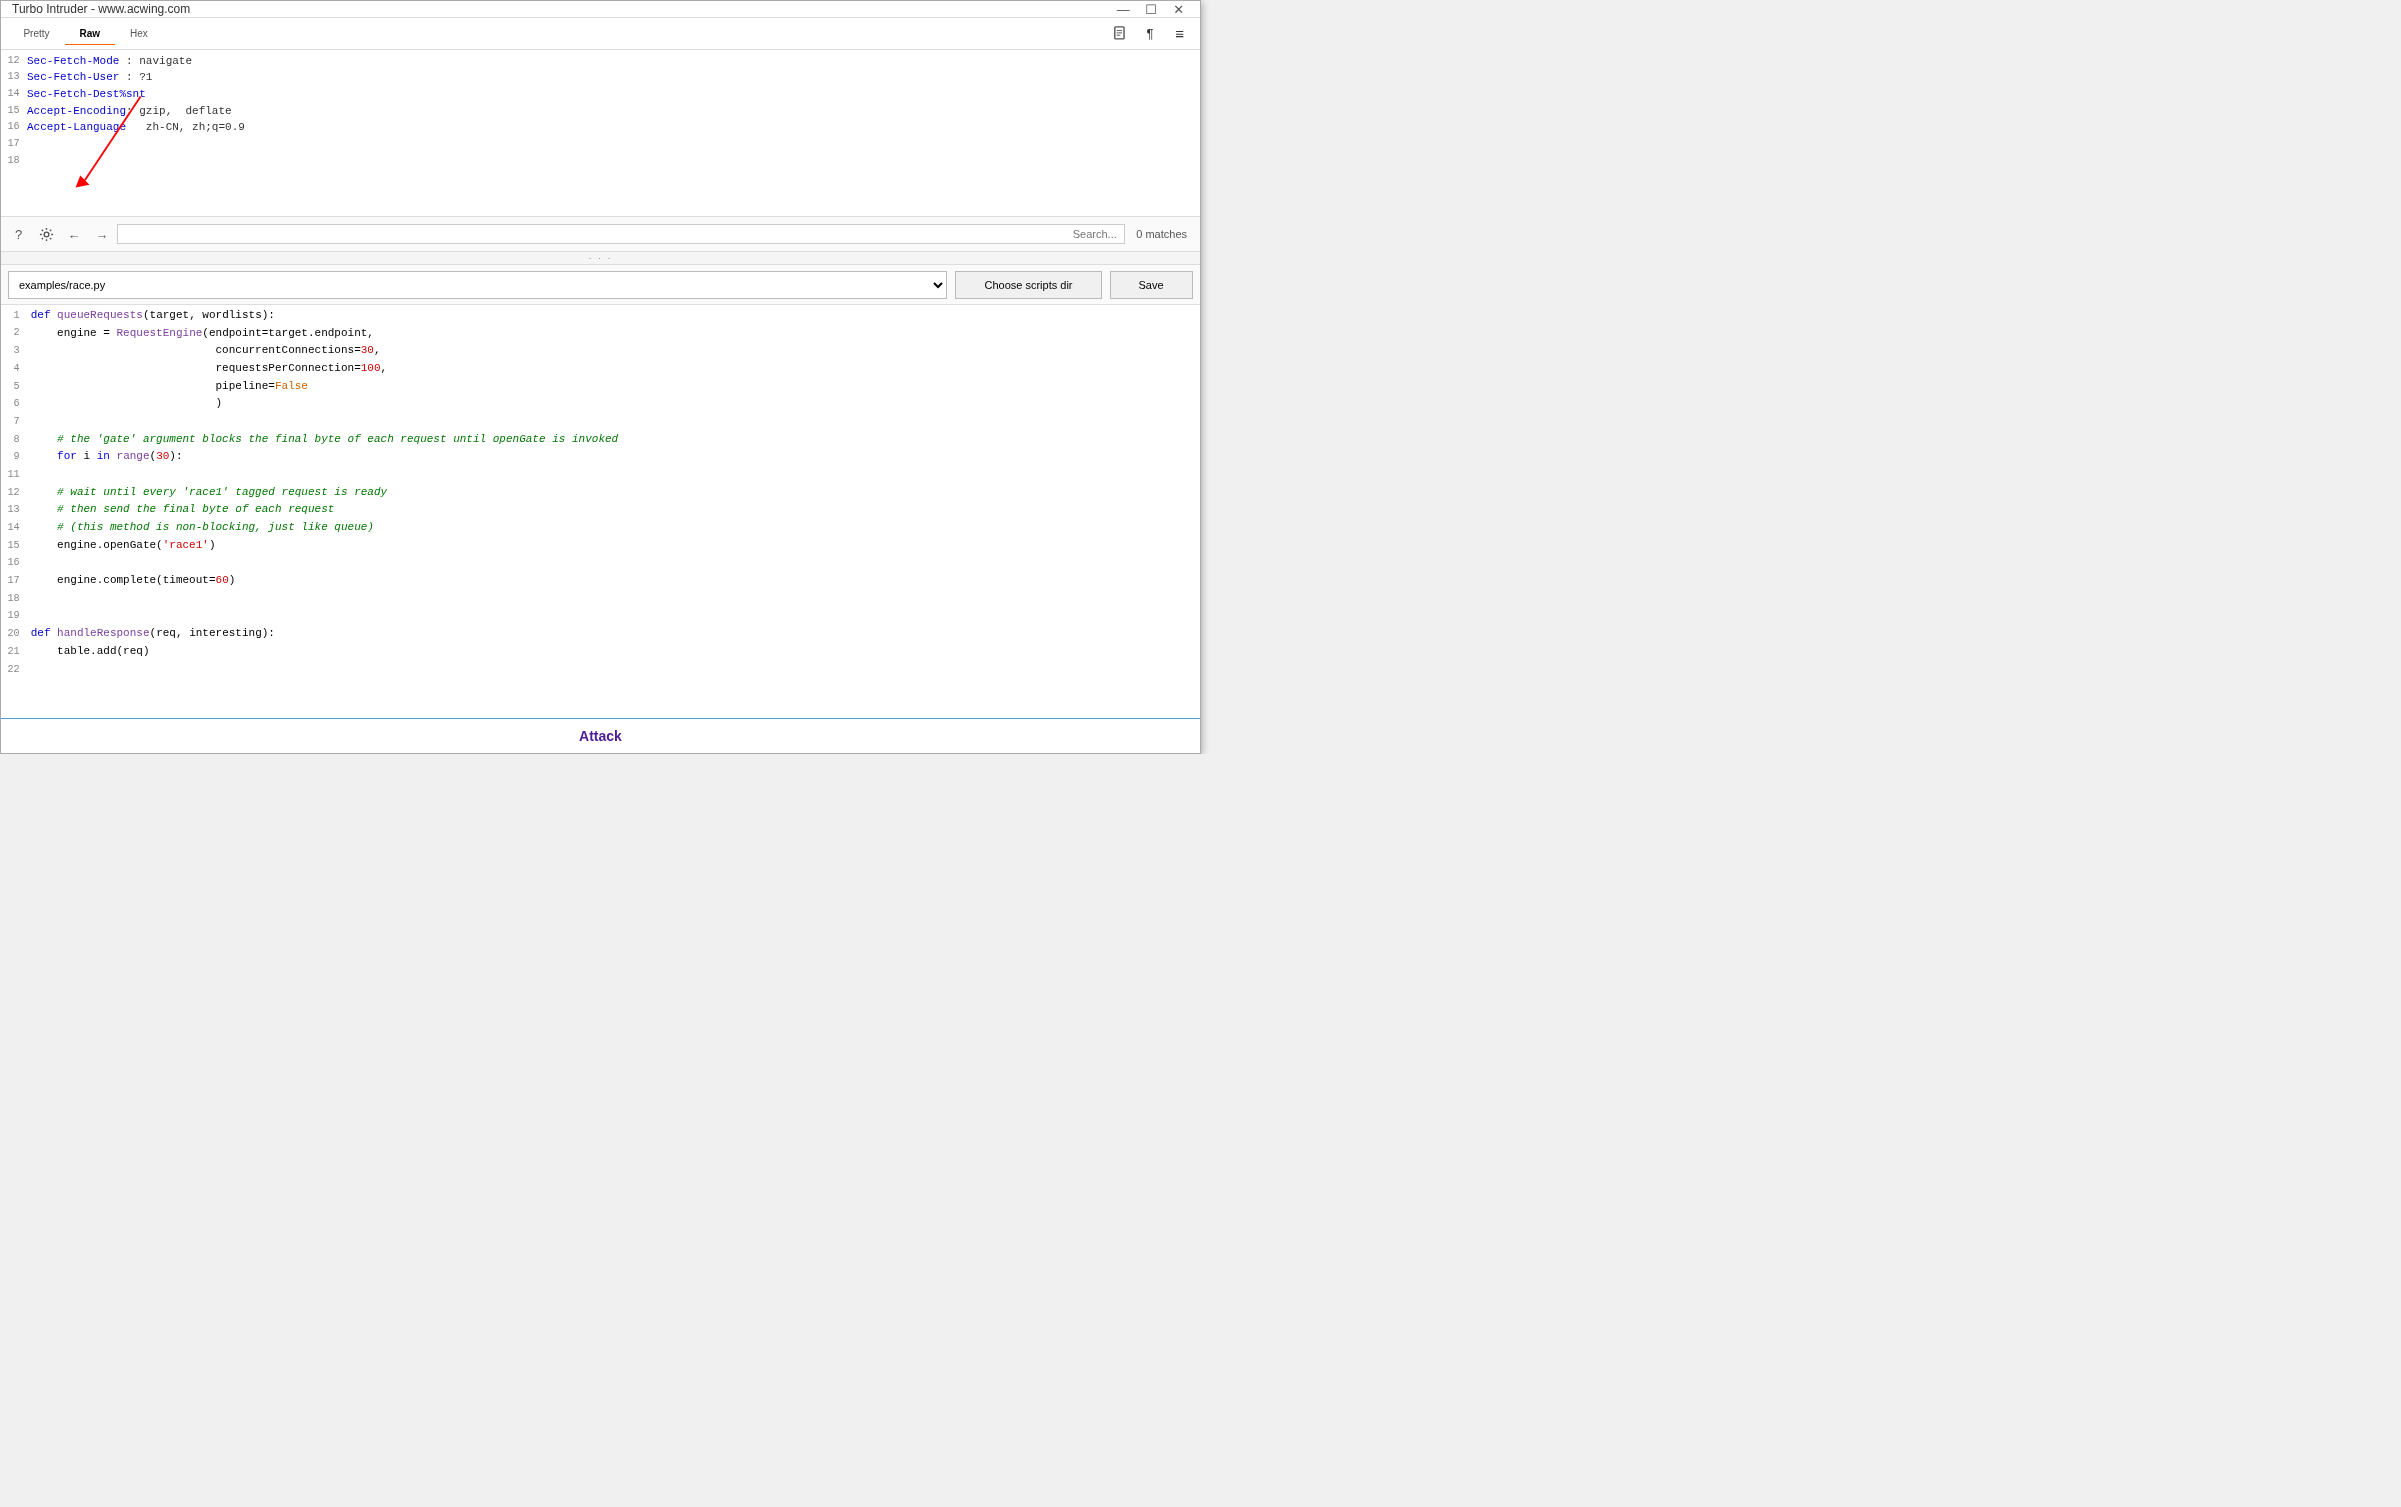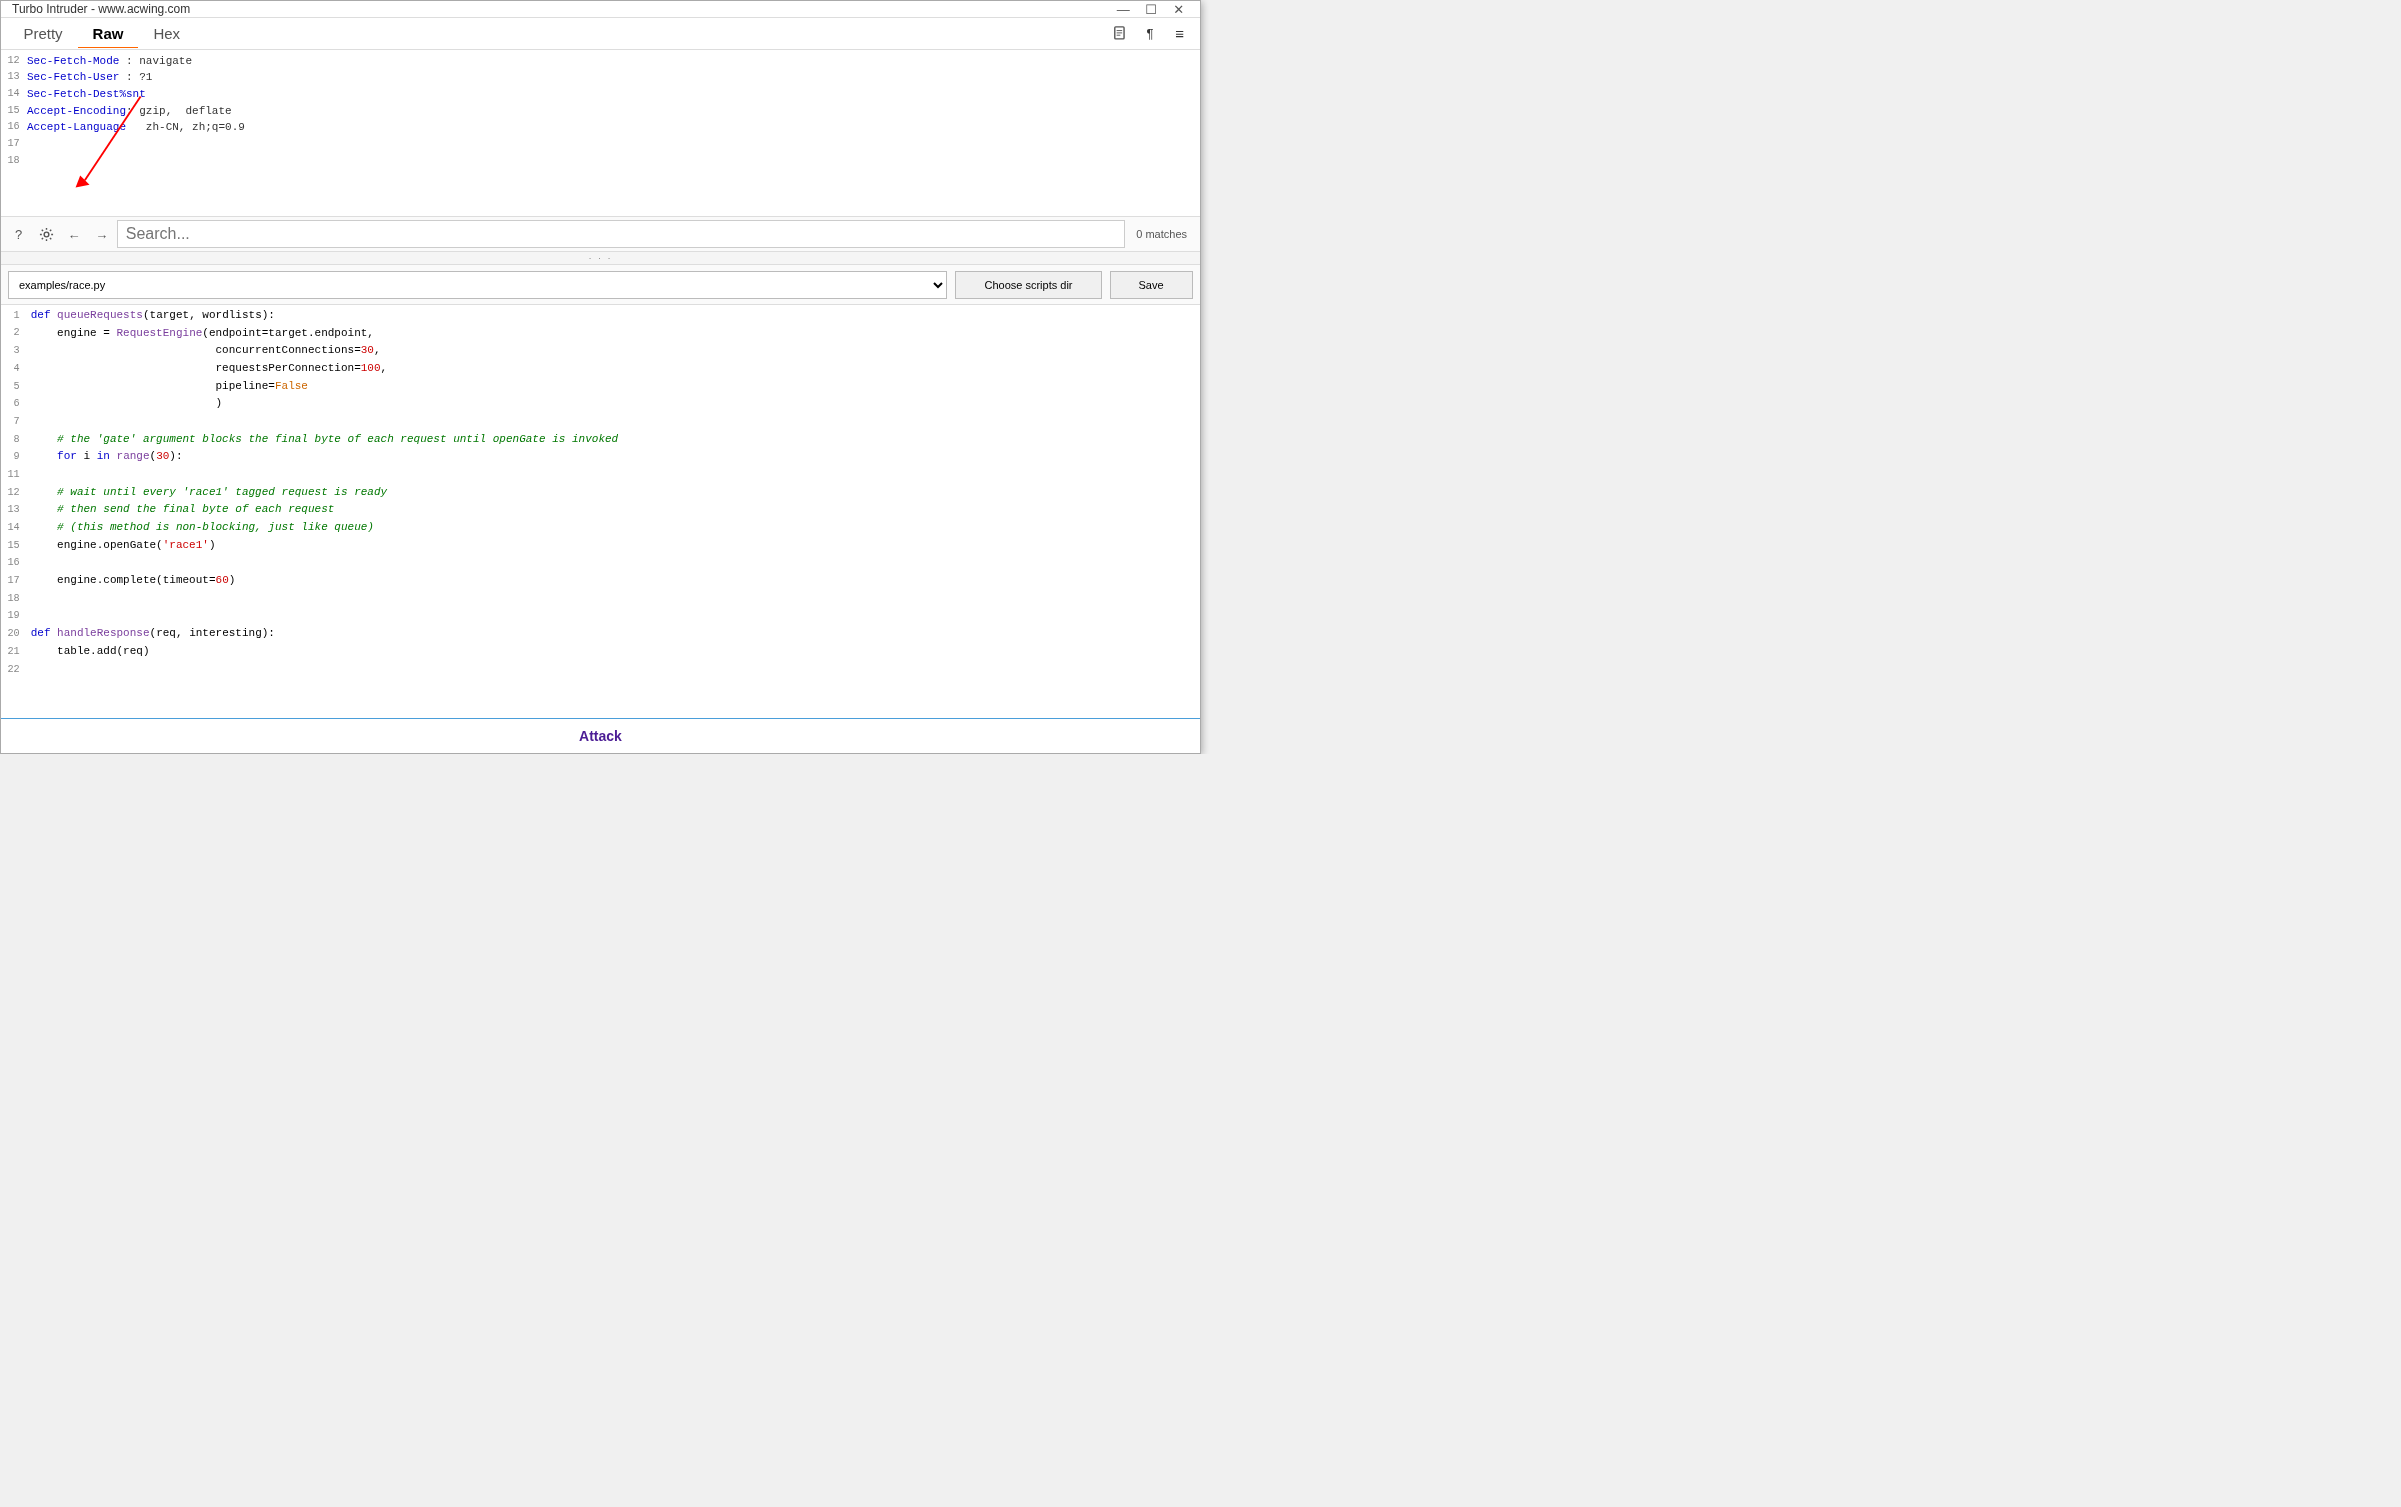--- a/index.html
+++ b/index.html
@@ -7,34 +7,34 @@
 
     .window { width: 1201px; height: 754px; background: #fff; border: 0.9px solid #aaa; display: flex; flex-direction: column; box-shadow: 1.9px 1.9px 7.4px rgba(0,0,0,0.3); }
 
     .titlebar { background: #fff; border-bottom: 0.9px solid #ddd; padding: 7.4px 11px; display: flex; align-items: center; justify-content: space-between; height: 17px; }
     .titlebar-title { font-size: 12px; color: #333; }
     .titlebar-controls { display: flex; gap: 7.4px; }
     .titlebar-btn { width: 20.4px; height: 20.4px; background: none; border: none; cursor: pointer; font-size: 13px; color: #555; display: flex; align-items: center; justify-content: center; }
 
     .tabs-bar { display: flex; align-items: center; justify-content: space-between; padding: 0 7.4px; border-bottom: 0.9px solid #ddd; background: #fff; height: 32px; }
     .tabs { display: flex; gap: 0; }
-    .tab { padding: 5.6px 15px; font-size: 15px; cursor: pointer; color: #555; border-bottom: 1.9px solid transparent; text-align: right; }
+    .tab { padding: 5.6px 15px; font-size: 10px; cursor: pointer; color: #555; border-bottom: 1.9px solid transparent; text-align: right; }
     .tab.active { color: #000; border-bottom: 1.9px solid #ff6600; font-weight: 600; }
     .tab-icons { display: flex; gap: 3.7px; align-items: center; }
     .tab-icon-btn { width: 26px; height: 26px; background: none; border: none; cursor: pointer; display: flex; align-items: center; justify-content: center; color: #333; font-size: 15px; }
 
     .request-area { background: #fff; font-family: 'Courier New', monospace; font-size: 11px; padding: 3.7px 0; flex: 1; overflow-y: auto; max-height: 167px; border-bottom: 0.9px solid #ddd; position: relative; }
     .request-line { display: flex; padding: 0.9px 0; min-height: 16.7px; }
     .line-num { width: 26px; text-align: right; padding-right: 7.4px; color: #888; font-size: 10.2px; user-select: none; flex-shrink: 0; }
     .line-content { flex: 1; white-space: pre; color: #333; }
     .key-color { color: #0000cc; }
 
     .search-bar { display: flex; align-items: center; padding: 3.7px 5.6px; border-bottom: 0.9px solid #ddd; background: #fafafa; gap: 3.7px; height: 35px; }
     .search-icon-btn { width: 24px; height: 24px; background: none; border: none; cursor: pointer; display: flex; align-items: center; justify-content: center; color: #555; font-size: 13px; }
-    .search-input { flex: 1; height: 28px; border: 0.9px solid #ccc; padding: 1.9px 7.4px; font-size: 16px; outline: none; }
+    .search-input { flex: 1; height: 20px; border: 0.9px solid #ccc; padding: 1.9px 7.4px; font-size: 11px; outline: none; text-align: right; }
     .matches-label { font-size: 11px; color: #555; white-space: nowrap; padding: 0 7.4px; }
 
     .divider-bar { display: flex; align-items: center; justify-content: center; height: 13px; background: #f5f5f5; border-bottom: 0.9px solid #ddd; cursor: ns-resize; }
     .divider-dots { color: #888; font-size: 9.3px; letter-spacing: 1.9px; }
 
     .script-selector { display: flex; align-items: center; padding: 5.6px 7.4px; gap: 8px; border-bottom: 0.9px solid #ddd; background: #fafafa; }
     .script-dropdown { flex: 1; height: 28px; border: 0.9px solid #bbb; background: #fff; font-size: 11px; padding: 1.9px 5.6px; cursor: pointer; outline: none; }
     .script-btn { height: 28px; padding: 0 28px; font-size: 11px; border: 0.9px solid #bbb; background: #f0f0f0; cursor: pointer; white-space: nowrap; }
 
     .code-area { flex: 1; overflow-y: auto; background: #fff; font-family: 'Courier New', monospace; font-size: 11px; padding: 3.7px 0; }

